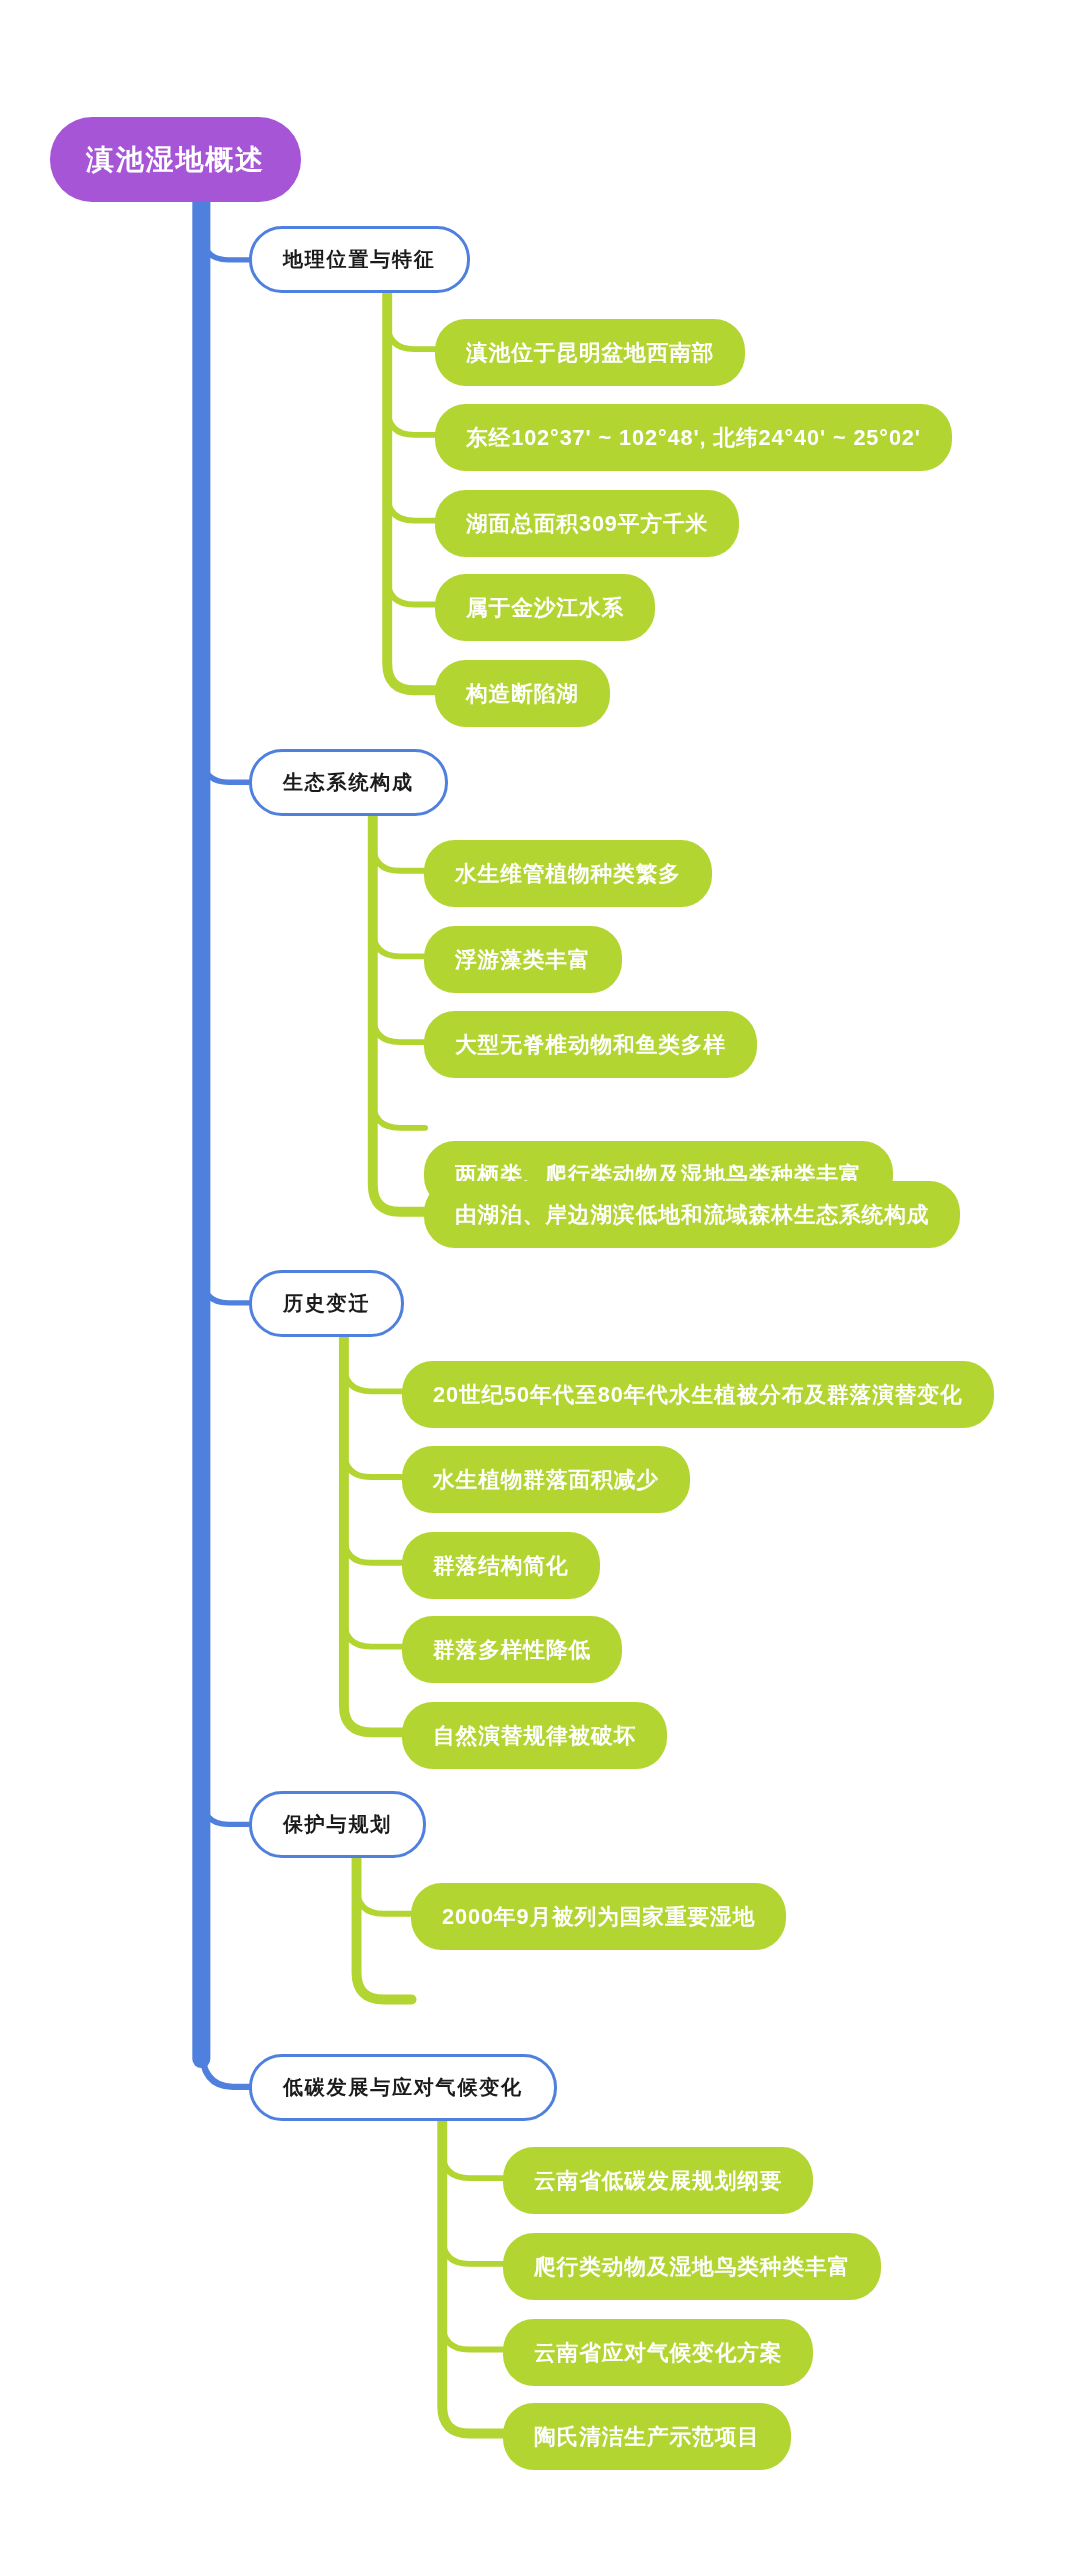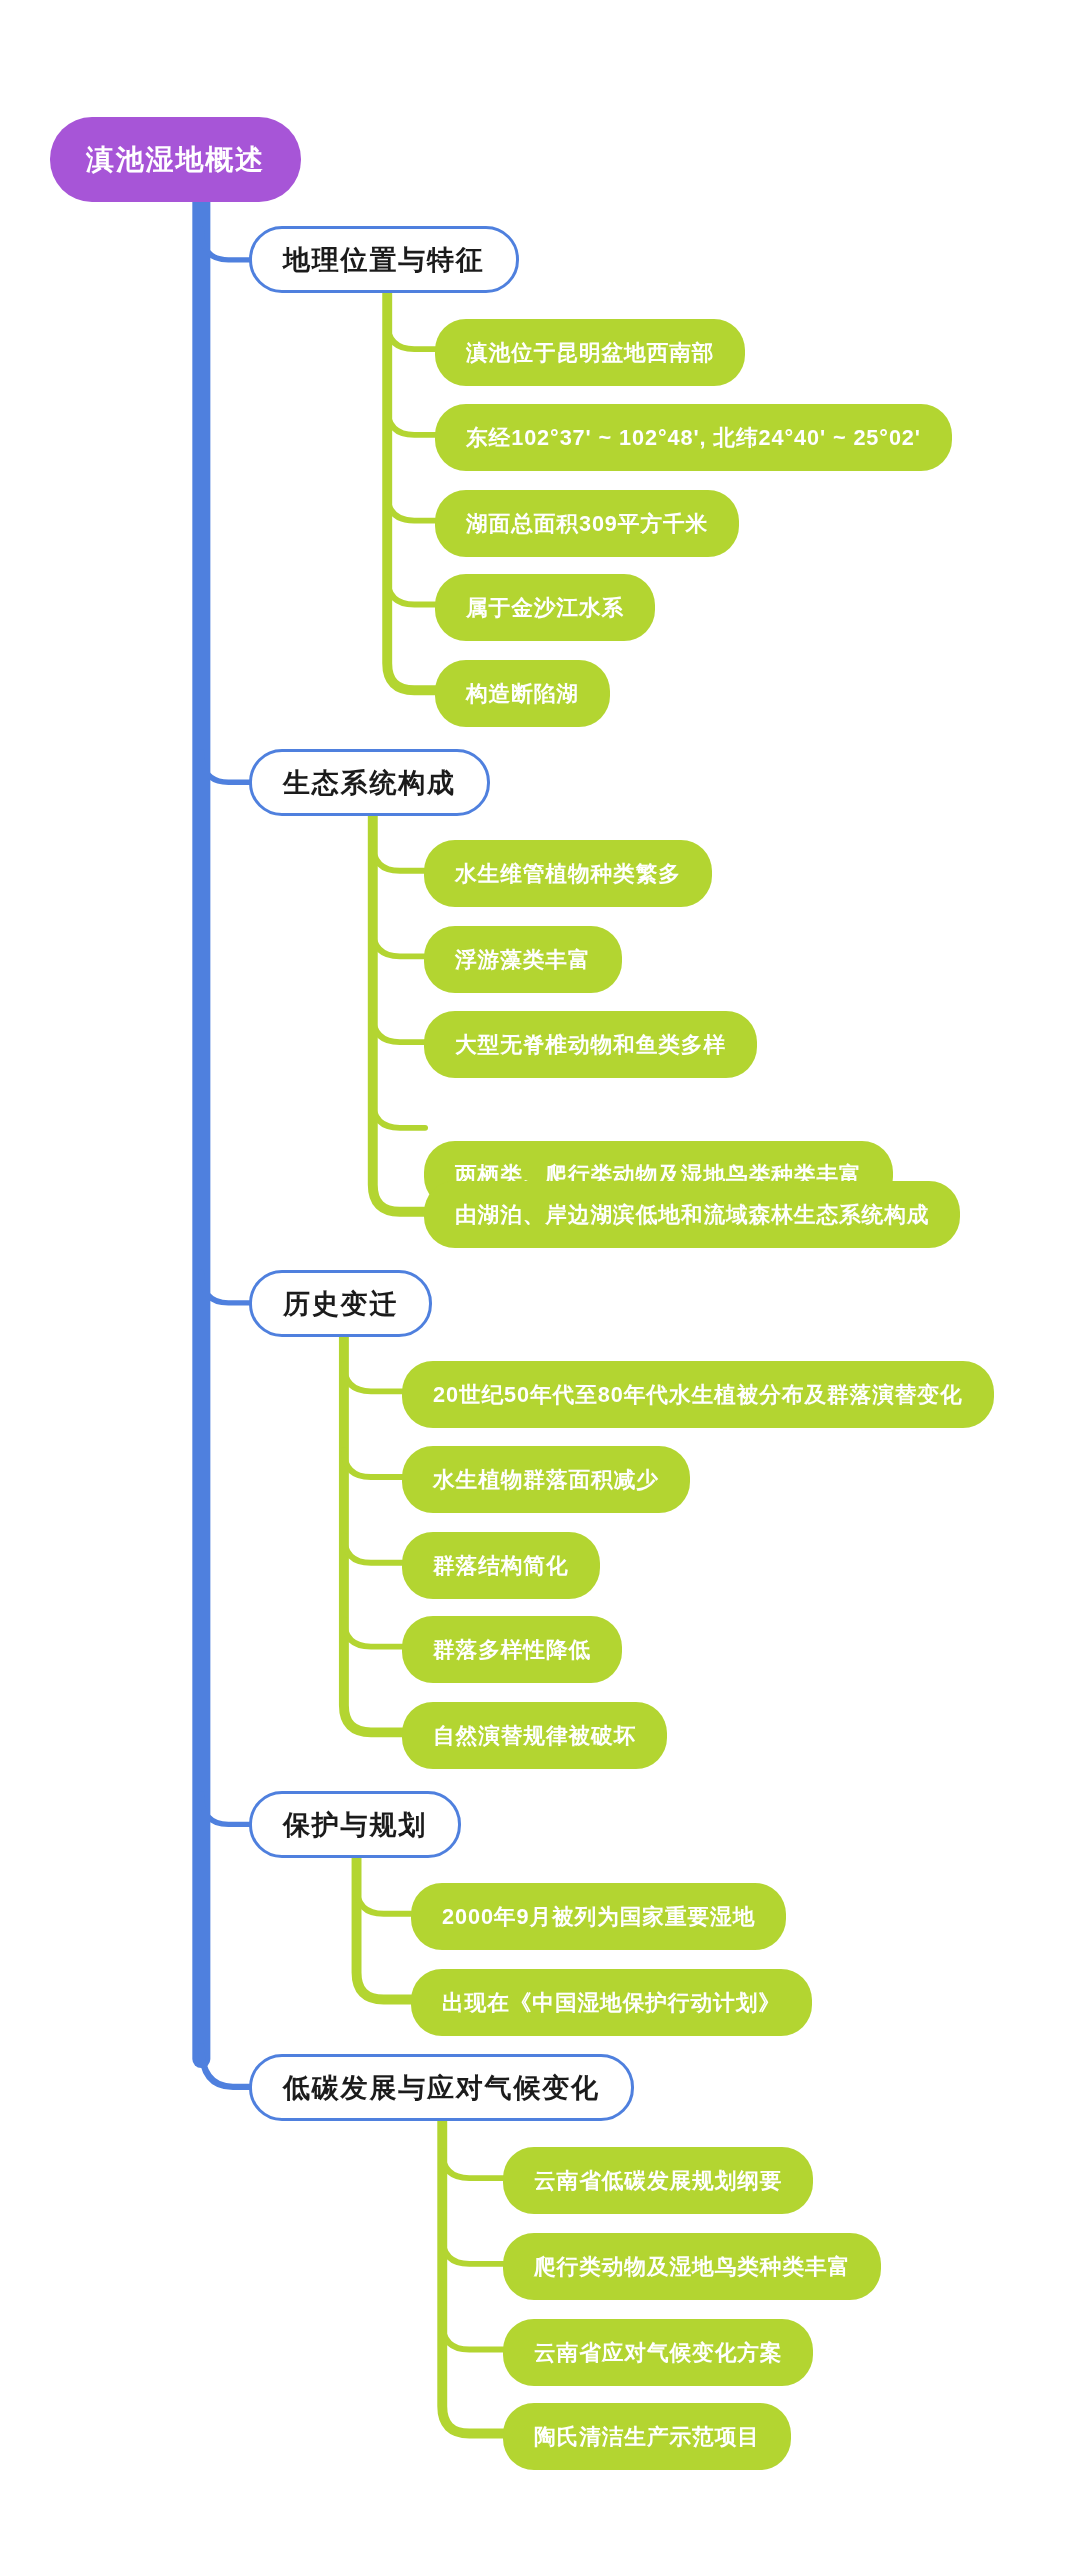--- a/index.html
+++ b/index.html
@@ -40,21 +40,21 @@
     letter-spacing:1.8px;
     z-index:3;
   }
   .branch-node{
     height:67px;
     padding:0 31px;
     border-radius:33px;
     background:#ffffff;
     border:3.6px solid var(--blue);
     color:var(--ink);
-    font-size:27px;
+    font-size:20px;
     letter-spacing:1.8px;
     z-index:3;
   }
   .leaf-node{
     height:67px;
     padding:0 31px;
     border-radius:31px;
     background:var(--green);
     color:#ffffff;
     font-size:21.7px;
@@ -123,21 +123,20 @@
 
   <div class="node branch-node" style="left:249px;top:1270px;">历史变迁</div>
   <div class="node leaf-node" style="left:402px;top:1361px;">20世纪50年代至80年代水生植被分布及群落演替变化</div>
   <div class="node leaf-node" style="left:402px;top:1446px;">水生植物群落面积减少</div>
   <div class="node leaf-node" style="left:402px;top:1532px;">群落结构简化</div>
   <div class="node leaf-node" style="left:402px;top:1616px;">群落多样性降低</div>
   <div class="node leaf-node" style="left:402px;top:1702px;">自然演替规律被破坏</div>
 
   <div class="node branch-node" style="left:249px;top:1791px;">保护与规划</div>
   <div class="node leaf-node" style="left:411px;top:1883px;">2000年9月被列为国家重要湿地</div>
-  <div class="node leaf-node" style="left:411px;top:1969px;">出现在《中国湿地保护行动计划》</div>
 
   <div class="node branch-node" style="left:249px;top:2054px;">低碳发展与应对气候变化</div>
   <div class="node leaf-node" style="left:503px;top:2147px;">云南省低碳发展规划纲要</div>
   <div class="node leaf-node" style="left:503px;top:2233px;">爬行类动物及湿地鸟类种类丰富</div>
   <div class="node leaf-node" style="left:503px;top:2319px;">云南省应对气候变化方案</div>
   <div class="node leaf-node" style="left:503px;top:2403px;">陶氏清洁生产示范项目</div>
 
 </div>
 
 

